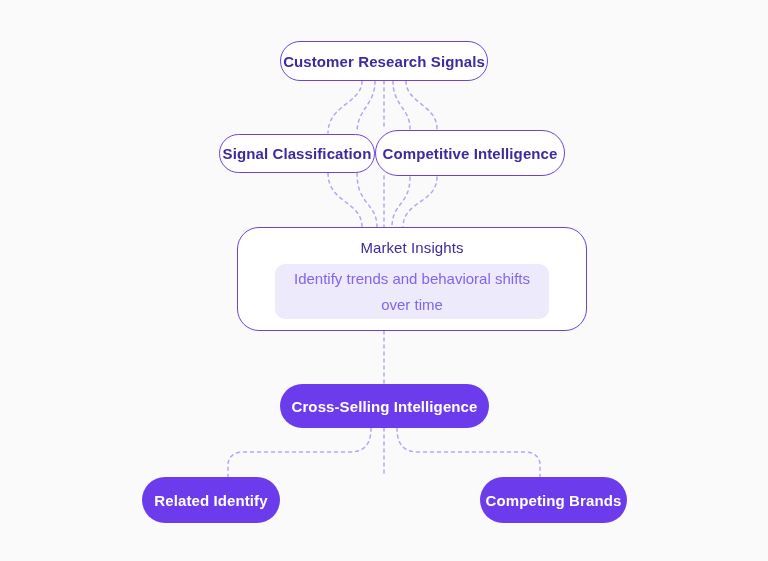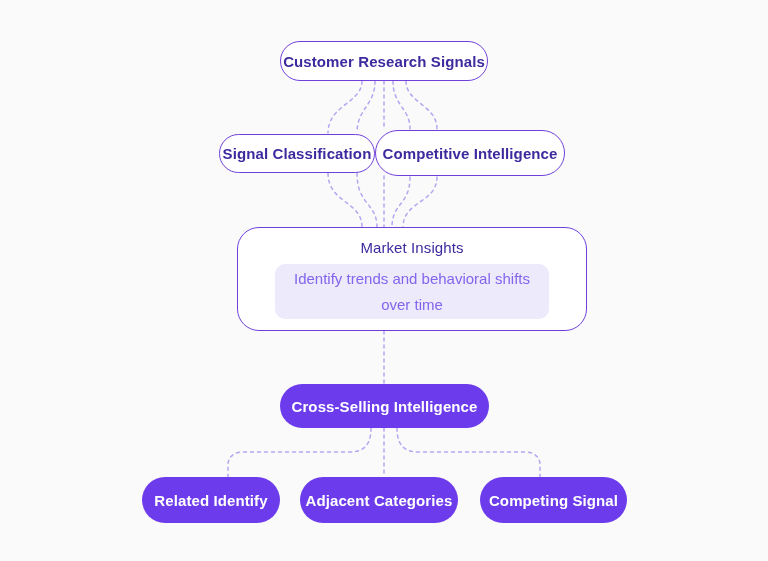--- a/index.html
+++ b/index.html
@@ -138,21 +138,18 @@
   </div>
 
   <div class="node pill filled" style="left:280px;top:384px;width:209px;height:44px;">
     <span>Cross-Selling Intelligence</span>
   </div>
 
   <div class="node pill filled" style="left:142px;top:477px;width:138px;height:46px;">
     <span>Related Identify</span>
   </div>
 
-  <div class="node pill filled" style="left:300px;top:477px;width:158px;height:46px;">
-    <span>Adjacent Categories</span>
-  </div>
 
   <div class="node pill filled" style="left:480px;top:477px;width:147px;height:46px;">
-    <span>Competing Signal</span>
+    <span>Competing Brands</span>
   </div>
 
 </div>
 
 </body></html>

